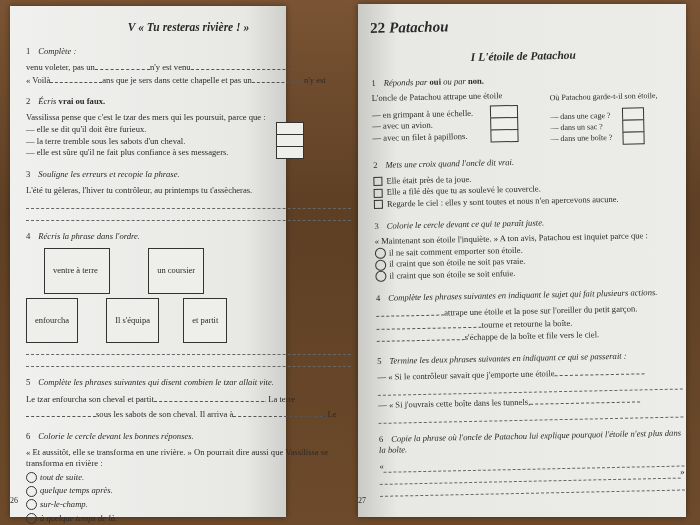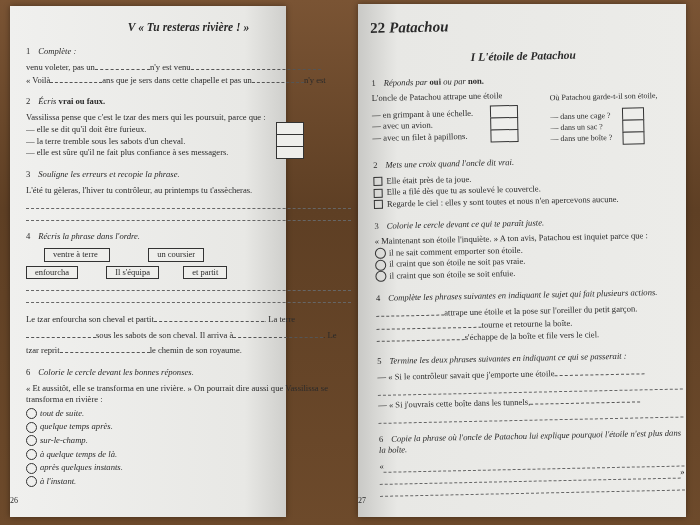--- a/index.html
+++ b/index.html
@@ -17,21 +17,21 @@
   .chapter .num{font-style:normal;margin-right:4px;}
   .ex{margin-bottom:10px;}
   .ex-head{margin-bottom:4px;}
   .ex-head .n{margin-right:8px;}
   .ex-head i{font-style:italic;}
   .blank{display:inline-block;border-bottom:1px dashed #555;height:8px;vertical-align:baseline;}
   .rule{border-bottom:1px dashed #666;height:11px;}
   .row{display:flex;align-items:center;}
   .boxes{display:flex;flex-direction:column;}
   .box{width:26px;height:11px;border:1px solid #333;margin-top:-1px;background:#eeeeeb;}
-  .word{display:inline-block;border:1px solid #333;padding:0 8px;font-size:8.5px;background:#eeeeeb;}
+  .word{display:inline-block;border:1px solid #333;padding:16px 8px;font-size:8.5px;background:#eeeeeb;}
   .circle{display:inline-block;width:9px;height:9px;border:1px solid #333;border-radius:50%;margin-right:3px;vertical-align:middle;}
   .check{display:inline-block;width:7px;height:7px;border:1px solid #333;margin-right:4px;vertical-align:middle;}
   .pagenum{position:absolute;bottom:12px;left:0;right:0;font-size:8px;}
   .opt{margin:2px 0;font-style:italic;}
   .tilt{transform:rotate(-1.2deg);transform-origin:left top;}
 </style>
 </head>
 <body>
 
 <div class="table-wood"></div>
@@ -79,23 +79,23 @@
       <div style="margin:4px 0 0 0">
         <span class="word">enfourcha</span>
         <span class="word" style="margin-left:26px">Il s'équipa</span>
         <span class="word" style="margin-left:22px">et partit</span>
       </div>
       <div class="rule"></div>
       <div class="rule"></div>
     </div>
 
     <div class="ex">
+      <div class="ex-head"><span class="n">5</span><i>Complète les phrases suivantes qui disent combien le tzar allait vite.</i></div>
       <div><span>Le tzar enfourcha son cheval et partit</span><span class="blank" style="width:110px"></span><span>. La terre</span></div>
       <div style="margin-top:3px"><span class="blank" style="width:70px"></span><span>sous les sabots de son cheval. Il arriva à</span><span class="blank" style="width:90px"></span><span>. Le</span></div>
-      <div style="margin-top:3px"><span>tzar reprit</span><span class="blank" style="width:90px"></span><span>le chemin de son royaume.</span></div>
     </div>
 
     <div class="ex">
       <div class="ex-head"><span class="n">6</span><i>Colorie le cercle devant les bonnes réponses.</i></div>
       <div>« Et aussitôt, elle se transforma en une rivière. » On pourrait dire aussi que Vassilissa se transforma en rivière :</div>
       <div class="opt"><span class="circle"></span><span>tout de suite.</span></div>
       <div class="opt"><span class="circle"></span><span>quelque temps après.</span></div>
       <div class="opt"><span class="circle"></span><span>sur-le-champ.</span></div>
       <div class="opt"><span class="circle"></span><span>à quelque temps de là.</span></div>
       <div class="opt"><span class="circle"></span><span>après quelques instants.</span></div>

